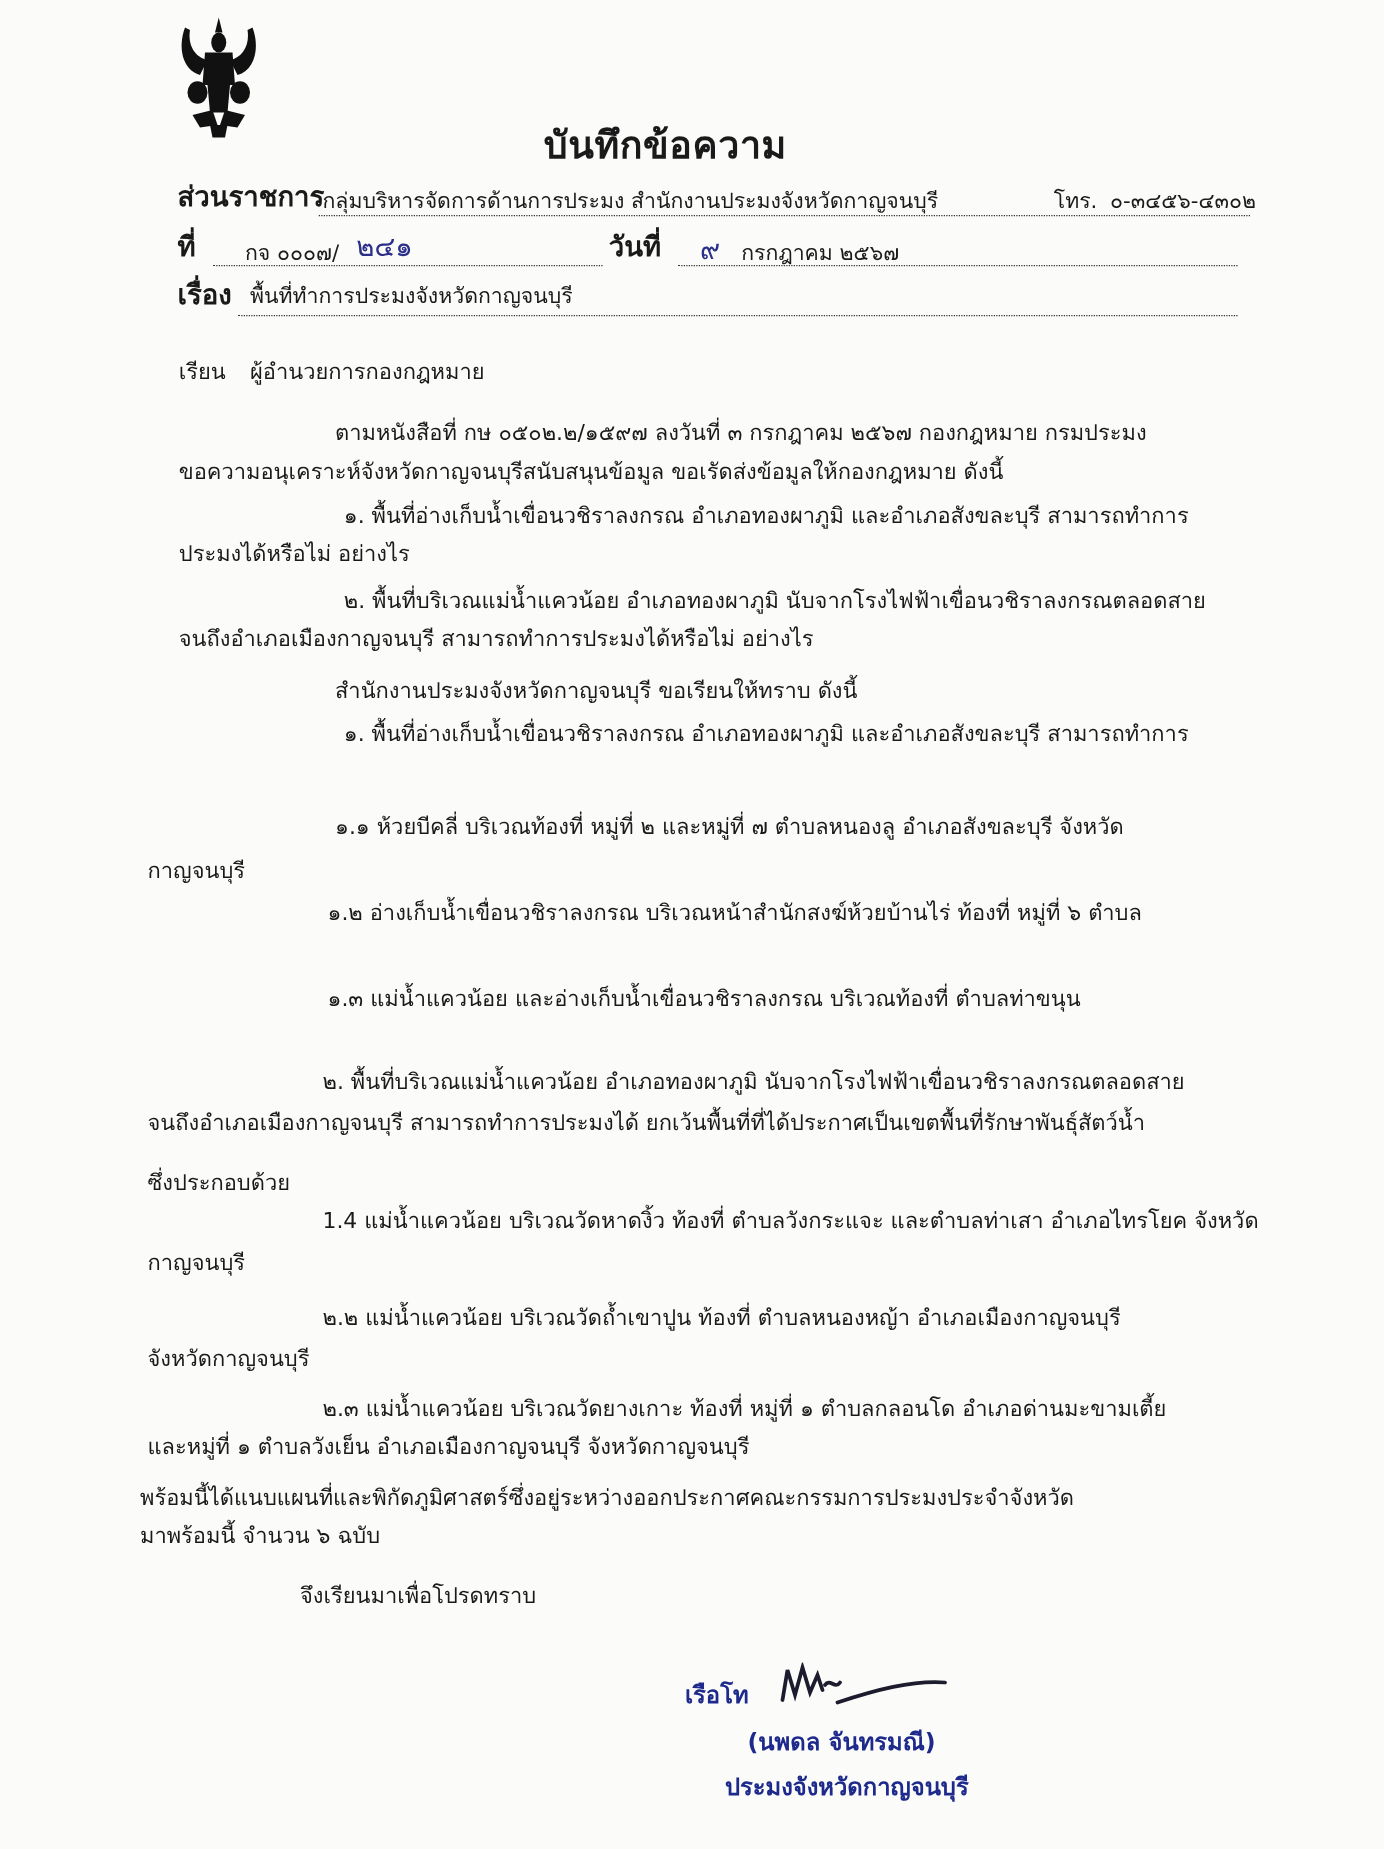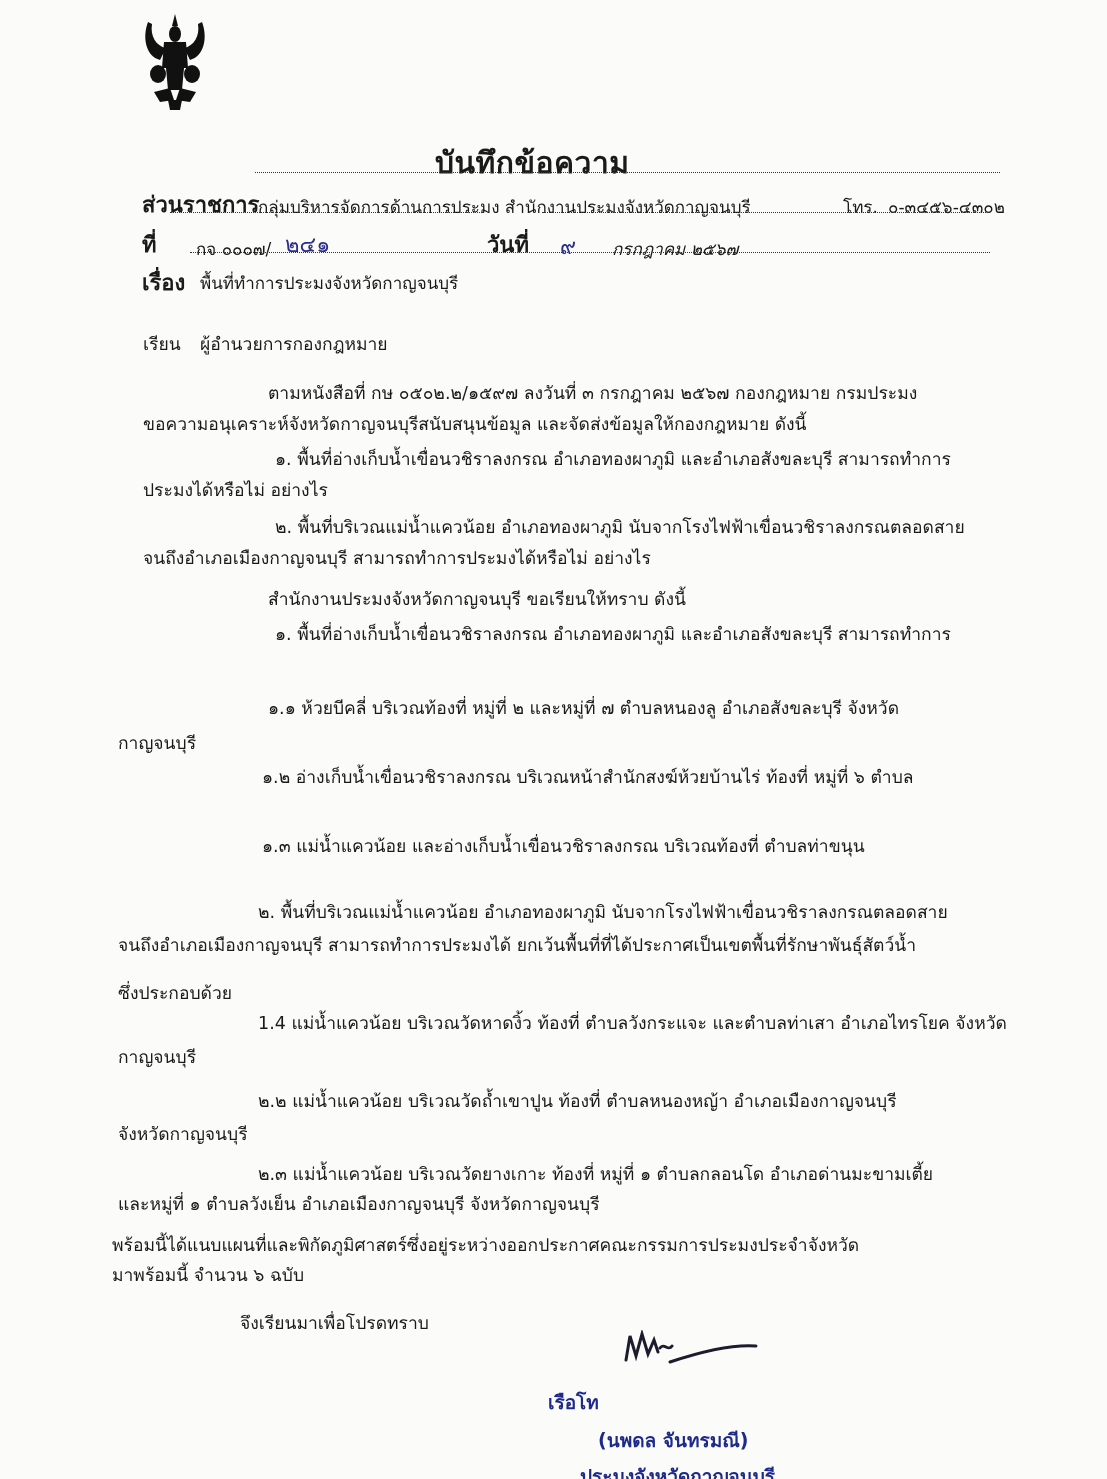--- a/index.html
+++ b/index.html
@@ -5,21 +5,21 @@
   html, body { margin: 0; padding: 0; }
   body {
     width: 1107px; height: 1479px;
     background: #fbfbf9;
     font-family: "DejaVu Sans", "Liberation Sans", sans-serif;
     color: #1a1a1a;
     position: relative;
     overflow: hidden;
   }
   .page { position: absolute; inset: 0; }
-  .abs { position: absolute; white-space: nowrap; margin-top: 47px; }
+  .abs { position: absolute; white-space: nowrap; }
   .garuda { position: absolute; left: 140px; top: 8px; width: 70px; height: 105px; }
   .title { left: 435px; top: 92px; font-size: 30px; font-weight: bold; letter-spacing: 0.5px; }
   .hdr-label { font-weight: bold; font-size: 22px; }
   .hdr-val { font-size: 17px; }
   .dots { position: absolute; border-bottom: 1.5px dotted #333; height: 0; }
   .body-line { font-size: 17.5px; }
   .handwritten { color: #2b2f8a; font-family: "DejaVu Serif", serif; font-size: 22px; }
   .sig-blue { color: #1d2a8c; font-weight: bold; }
   .signature-svg { position: absolute; left: 620px; top: 1330px; width: 140px; height: 40px; }
 </style>
@@ -51,32 +51,32 @@
   <div class="abs hdr-val" style="left:843px; top:146px;text-align:right;">โทร.</div>
   <div class="abs hdr-val" style="left:888px; top:146px;">๐-๓๔๕๖-๔๓๐๒</div>
   <div class="dots" style="left:255px; top:172px; width:745px;"></div>
 
   <div class="abs hdr-label" style="left:142px; top:180px;">ที่</div>
   <div class="abs hdr-val" style="left:196px; top:188px;">กจ ๐๐๐๗/</div>
   <div class="abs handwritten" style="left:285px; top:180px;">๒๔๑</div>
   <div class="dots" style="left:170px; top:212px; width:312px;"></div>
   <div class="abs hdr-label" style="left:487px; top:180px;">วันที่</div>
   <div class="abs handwritten" style="left:560px; top:182px;">๙</div>
-  <div class="abs hdr-val" style="left:612px; top:188px;font-style:italic;">กรกฎาคม  ๒๕๖๗</div>
+  <div class="abs hdr-val" style="left:593px; top:188px;">กรกฎาคม  ๒๕๖๗</div>
   <div class="dots" style="left:542px; top:212px; width:448px;"></div>
 
   <div class="abs hdr-label" style="left:142px; top:218px;">เรื่อง</div>
   <div class="abs hdr-val" style="left:200px; top:222px;">พื้นที่ทำการประมงจังหวัดกาญจนบุรี</div>
   <div class="dots" style="left:190px; top:252px; width:800px;"></div>
 
   <div class="abs body-line" style="left:143px; top:283px;">เรียน</div>
   <div class="abs body-line" style="left:200px; top:283px;">ผู้อำนวยการกองกฎหมาย</div>
 
   <div class="abs body-line" style="left:268px; top:332px;">ตามหนังสือที่ กษ ๐๕๐๒.๒/๑๕๙๗ ลงวันที่ ๓ กรกฎาคม ๒๕๖๗ กองกฎหมาย กรมประมง</div>
-  <div class="abs body-line" style="left:143px; top:363px;">ขอความอนุเคราะห์จังหวัดกาญจนบุรีสนับสนุนข้อมูล และจัดส่งข้อมูลให้กองกฎหมาย ดังนี้</div>
+  <div class="abs body-line" style="left:143px; top:363px;">ขอความอนุเคราะห์จังหวัดกาญจนบุรีสนับสนุนข้อมูล ขอเรัดส่งข้อมูลให้กองกฎหมาย ดังนี้</div>
   <div class="abs body-line" style="left:275px; top:398px;">๑. พื้นที่อ่างเก็บน้ำเขื่อนวชิราลงกรณ อำเภอทองผาภูมิ และอำเภอสังขละบุรี สามารถทำการ</div>
   <div class="abs body-line" style="left:143px; top:429px;">ประมงได้หรือไม่ อย่างไร</div>
   <div class="abs body-line" style="left:275px; top:466px;">๒. พื้นที่บริเวณแม่น้ำแควน้อย อำเภอทองผาภูมิ นับจากโรงไฟฟ้าเขื่อนวชิราลงกรณตลอดสาย</div>
   <div class="abs body-line" style="left:143px; top:497px;">จนถึงอำเภอเมืองกาญจนบุรี สามารถทำการประมงได้หรือไม่ อย่างไร</div>
 
   <div class="abs body-line" style="left:268px; top:538px;">สำนักงานประมงจังหวัดกาญจนบุรี ขอเรียนให้ทราบ ดังนี้</div>
   <div class="abs body-line" style="left:275px; top:573px;">๑. พื้นที่อ่างเก็บน้ำเขื่อนวชิราลงกรณ อำเภอทองผาภูมิ และอำเภอสังขละบุรี สามารถทำการ</div>
   <div class="abs body-line" style="left:268px; top:647px;">๑.๑ ห้วยบีคลี่ บริเวณท้องที่ หมู่ที่ ๒ และหมู่ที่ ๗ ตำบลหนองลู อำเภอสังขละบุรี จังหวัด</div>
   <div class="abs body-line" style="left:118px; top:682px;">กาญจนบุรี</div>
   <div class="abs body-line" style="left:262px; top:716px;">๑.๒ อ่างเก็บน้ำเขื่อนวชิราลงกรณ บริเวณหน้าสำนักสงฆ์ห้วยบ้านไร่ ท้องที่ หมู่ที่ ๖ ตำบล</div>

